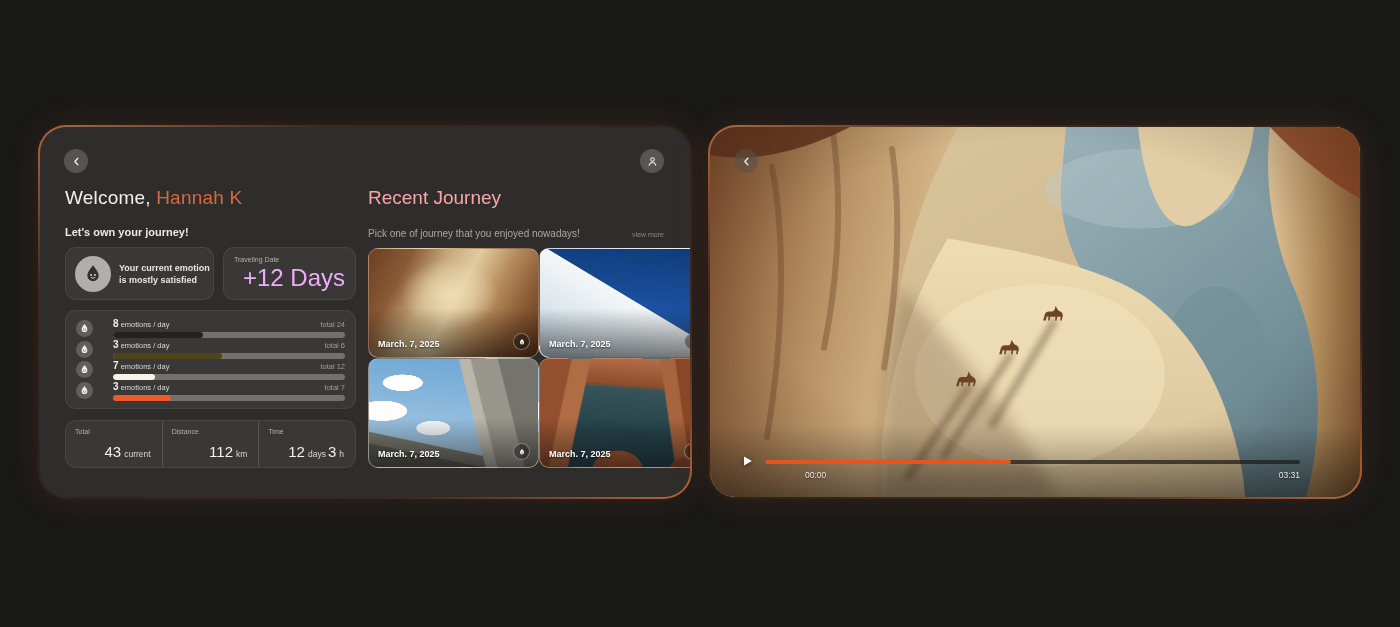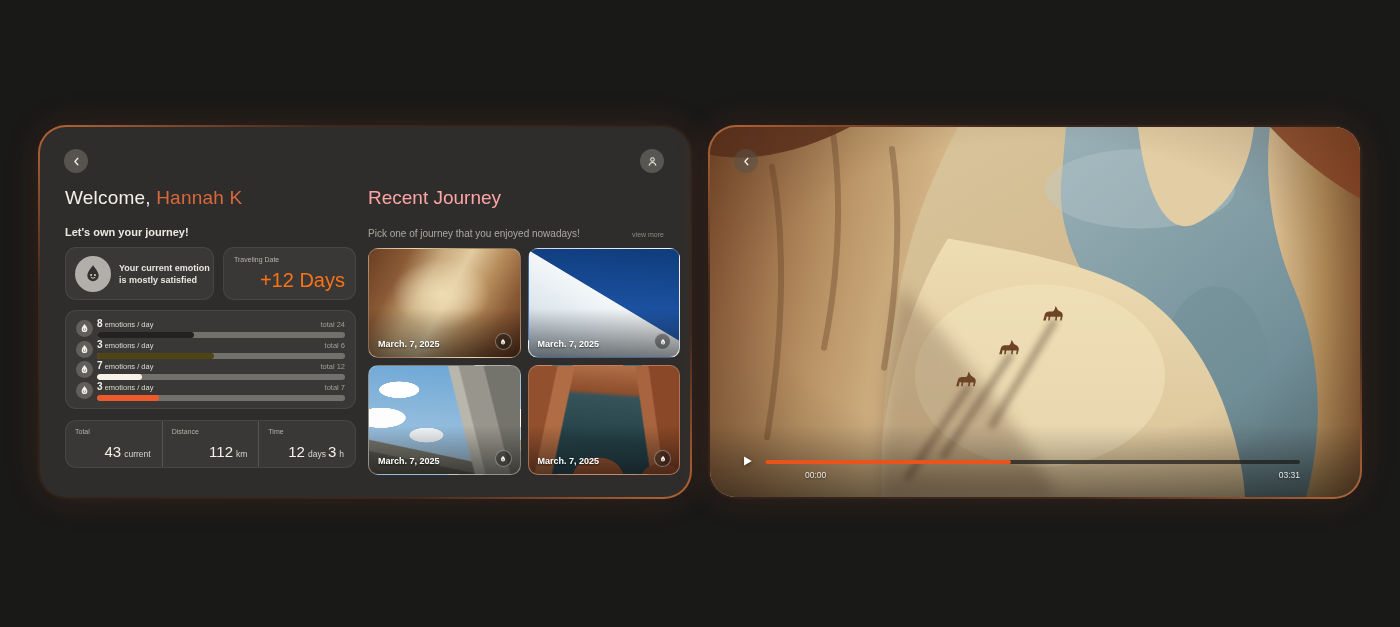--- a/index.html
+++ b/index.html
@@ -48,26 +48,26 @@
   .emo-ico{
     position:absolute;left:9px;top:8px;width:36px;height:36px;border-radius:50%;
     background:#b2afaa;display:flex;align-items:center;justify-content:center;
   }
   .emo-ico svg{width:22px;height:22px;}
   .emo-text{position:absolute;left:53px;top:14px;font-size:9px;line-height:1.35;
     font-weight:600;color:#e9e6e0;}
 
   .travel-card{left:183px;top:120px;width:133px;height:53px;}
   .travel-label{position:absolute;left:10px;top:8px;font-size:7px;color:#b5b2aa;}
-  .travel-value{position:absolute;right:10px;bottom:7px;font-size:20px;font-weight:500;color:#f97316;margin-top:44px;}
+  .travel-value{position:absolute;right:10px;bottom:7px;font-size:24px;font-weight:500;color:#f0abfc;margin-top:44px;}
 
   
   .stats-card{left:25px;top:183px;width:291px;height:99px;display:flex;flex-direction:column;
     justify-content:space-around;padding:7px 10px;}
-  .stat-row{display:flex;align-items:center;gap:4px;}
+  .stat-row{display:flex;align-items:center;gap:20px;}
   .stat-ico{width:17px;height:17px;border-radius:50%;background:#615f5c;flex:0 0 auto;
     display:flex;align-items:center;justify-content:center;color:#f2efe8;}
   .stat-ico svg{width:11px;height:11px;}
   .stat-body{flex:1;}
   .stat-top{display:flex;justify-content:space-between;align-items:baseline;margin-bottom:3px;}
   .stat-label{font-size:7.5px;color:#dcd9d3;}
   .stat-label .stat-count{font-size:10px;font-weight:700;color:#f1eee8;}
   .stat-total{font-size:7.5px;color:#a19e97;}
   .stat-track{height:6px;border-radius:3px;background:#73716c;overflow:hidden;}
   .stat-fill{height:100%;border-radius:3px;background:#ccc;}
@@ -81,22 +81,22 @@
   .sum-value{align-self:flex-end;color:#f3f0ea;white-space:nowrap;}
   .sum-value .big{font-size:15px;font-weight:500;}
   .sum-value .small{font-size:8.5px;color:#dad7d1;margin-left:3px;margin-right:2px;}
 
   
   .rj-title{position:absolute;left:328px;top:60px;font-size:19px;font-weight:500;color:#fca5a5;}
   .rj-subrow{position:absolute;left:328px;top:101px;width:296px;display:flex;
     justify-content:space-between;align-items:baseline;}
   .rj-sub{font-size:10px;color:#aba8a1;}
   .rj-more{font-size:7px;color:#8e8b84;cursor:pointer;}
-  .rj-grid{position:absolute;left:328px;top:121px;width:312px;
-    display:grid;grid-template-columns:1fr 1fr;gap:7px;}
+  .rj-grid{position:absolute;left:328px;top:121px;width:342px;
+    display:grid;grid-template-columns:1fr 1fr;}
   .jcard{
     position:relative;height:108px;border-radius:10px;overflow:hidden;margin:0;
     border:1px solid rgba(255,255,255,.22);cursor:pointer;
   }
   .jshade{position:absolute;inset:0;
     background:linear-gradient(180deg, rgba(0,0,0,0) 55%, rgba(0,0,0,.5) 100%);}
   .jdate{position:absolute;left:9px;bottom:8px;font-size:9px;font-weight:600;color:#fff;
     text-shadow:0 1px 2px rgba(0,0,0,.65);}
   .jbadge{position:absolute;right:8px;bottom:7px;width:15px;height:15px;border-radius:50%;
     background:rgba(20,20,20,.42);display:flex;align-items:center;justify-content:center;

